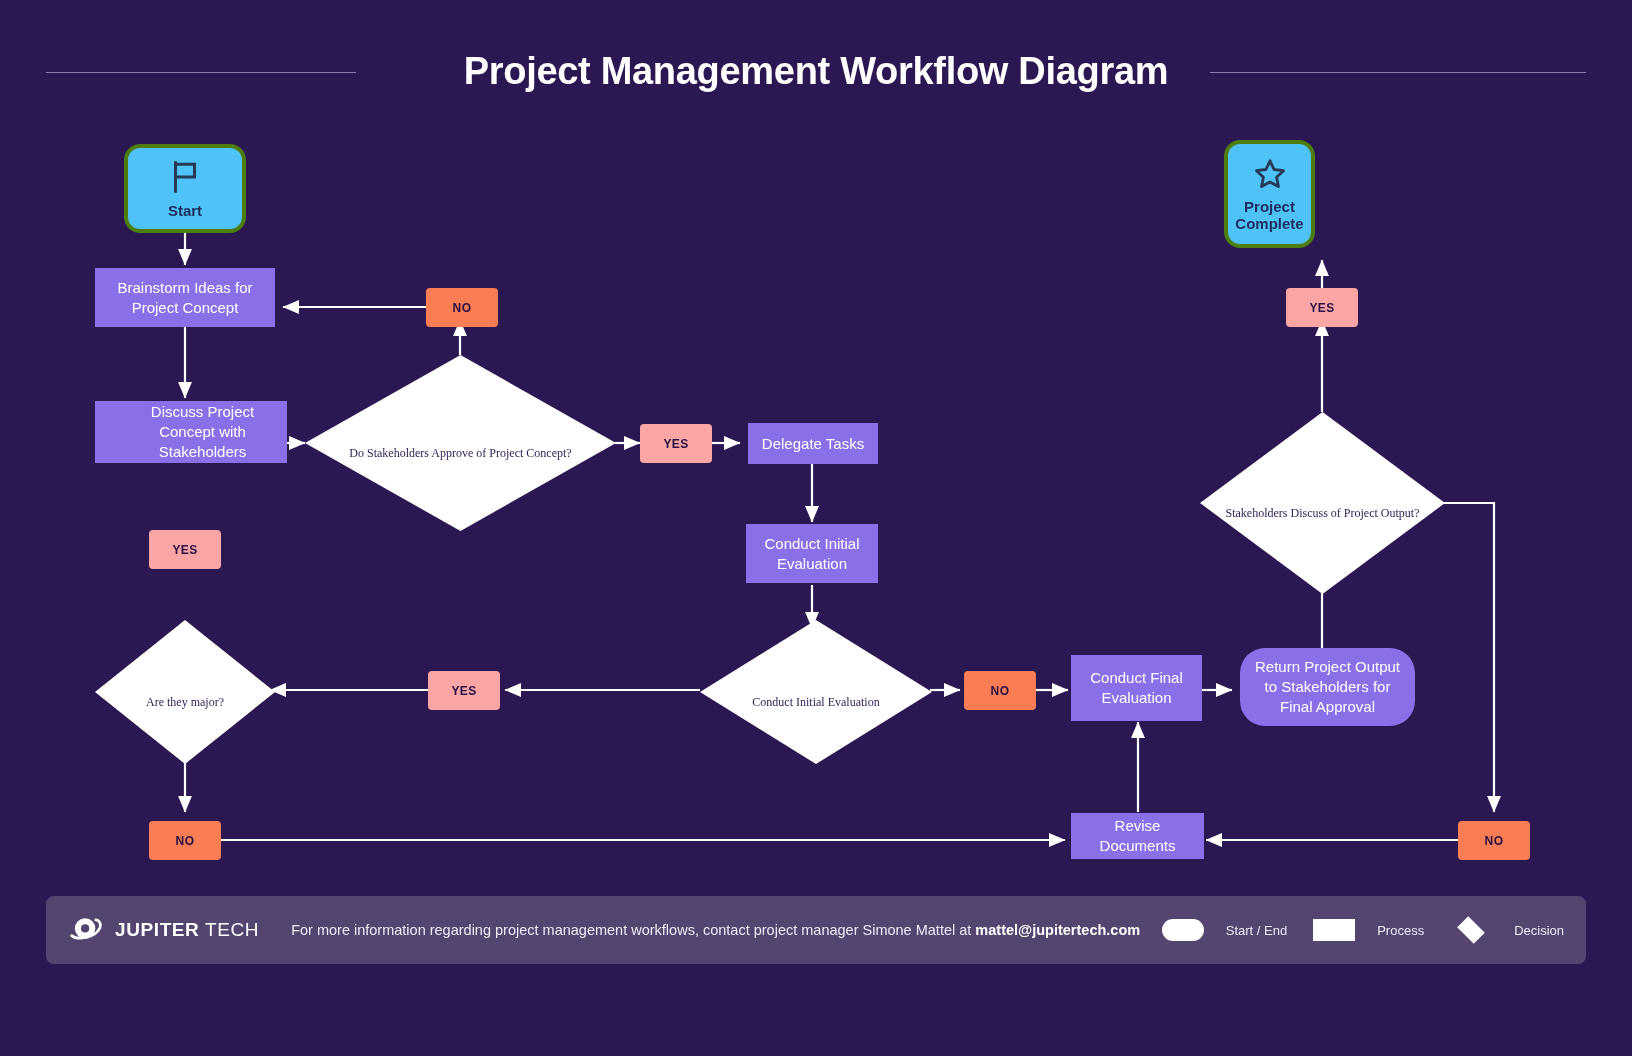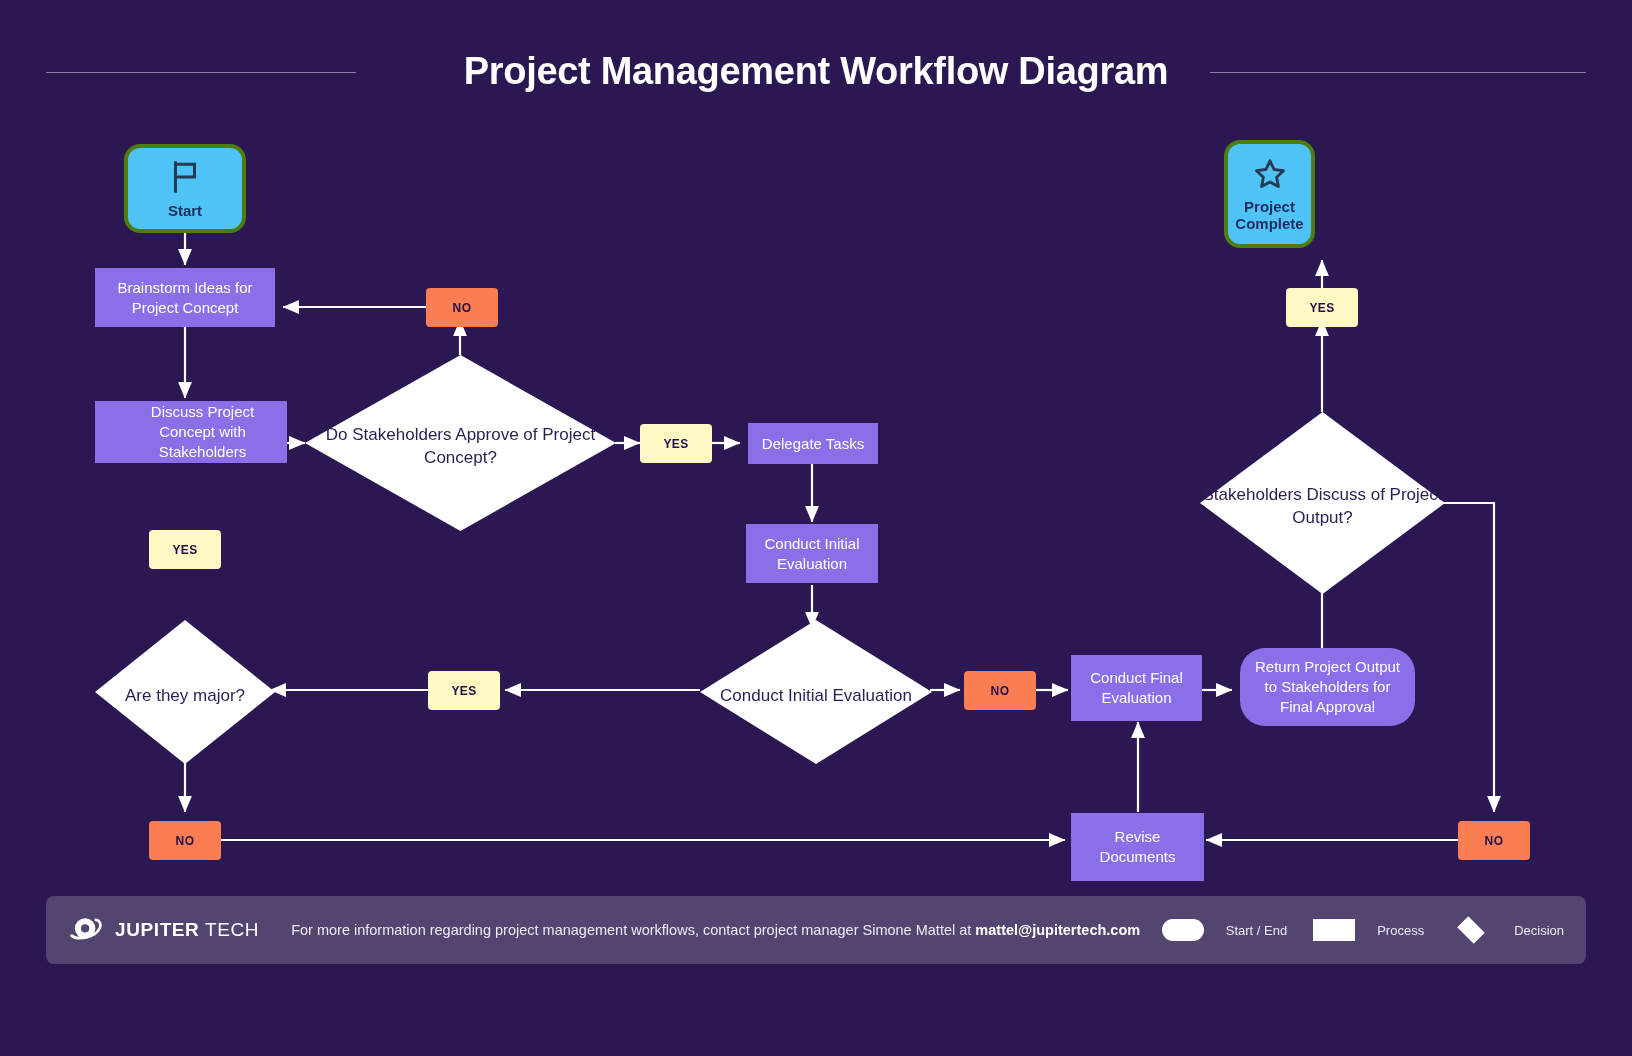--- a/index.html
+++ b/index.html
@@ -37,31 +37,32 @@
   .term-icon { display:block; }
 
   .process {
     background:#8B6FE8; color:#FFFFFF;
     font-size:15px; line-height:1.32; text-align:center; padding:6px 10px;
   }
 
   .diamond-wrap { position:absolute; }
   .diamond-wrap svg { position:absolute; left:0; top:0; }
   .diamond-text {
-    position:absolute; left:0; top:4px; width:100%; height:100%;
+    position:absolute; left:0; top:10px; width:100%; height:100%;
     display:flex; align-items:center; justify-content:center;
-    color:#2E1D52; font-size:17px; line-height:1.35; text-align:center;
+    color:#2E1D52; font-size:12px; line-height:1.35; text-align:center;
     pointer-events:none;
+    font-family:Liberation Serif, serif;
   }
 
   .badge {
     border-radius:4px; color:#231047;
     font-size:12px; font-weight:bold; letter-spacing:0.4px;
   }
-  .badge-yes { background:#fef9c3; }
+  .badge-yes { background:#fca5a5; }
   .badge-no  { background:#FA7D54; }
 
   
   .footer {
     position:absolute; left:46px; top:896px; width:1540px; height:68px;
     background:#534470; border-radius:8px;
     display:flex; align-items:center; padding:0 22px;
   }
   .brand { display:flex; align-items:center; gap:11px; }
   .brand-name { color:#FFFFFF; font-size:19px; letter-spacing:0.6px; }
@@ -170,21 +171,21 @@
   <div class="node process" style="left:95px; top:401px; width:192px; height:62px;padding-left:33px;">Discuss Project Concept with Stakeholders</div>
 
   <div class="node process" style="left:748px; top:423px; width:130px; height:41px;">Delegate Tasks</div>
 
   <div class="node process" style="left:746px; top:524px; width:132px; height:59px;">Conduct Initial Evaluation</div>
 
   <div class="node process" style="left:1071px; top:655px; width:131px; height:66px;">Conduct Final Evaluation</div>
 
   <div class="node process" style="left:1240px; top:648px; width:175px; height:78px;border-radius:25px;">Return Project Output to Stakeholders for Final Approval</div>
 
-  <div class="node process" style="left:1071px; top:813px; width:133px; height:68px;">Revise Documents</div>
+  <div class="node process" style="left:1071px; top:813px; width:133px; height:46px;">Revise Documents</div>
 
   <div class="diamond-wrap" style="left:305px; top:355px; width:311px; height:176px;">
     <svg width="311" height="176">
       <polygon points="155.5,0 311,88 155.5,176 0,88" fill="#FFFFFF"></polygon>
     </svg>
     <div class="diamond-text">Do Stakeholders Approve of Project Concept?</div>
   </div>
 
   <div class="diamond-wrap" style="left:95px; top:620px; width:180px; height:144px;">
     <svg width="180" height="144">

